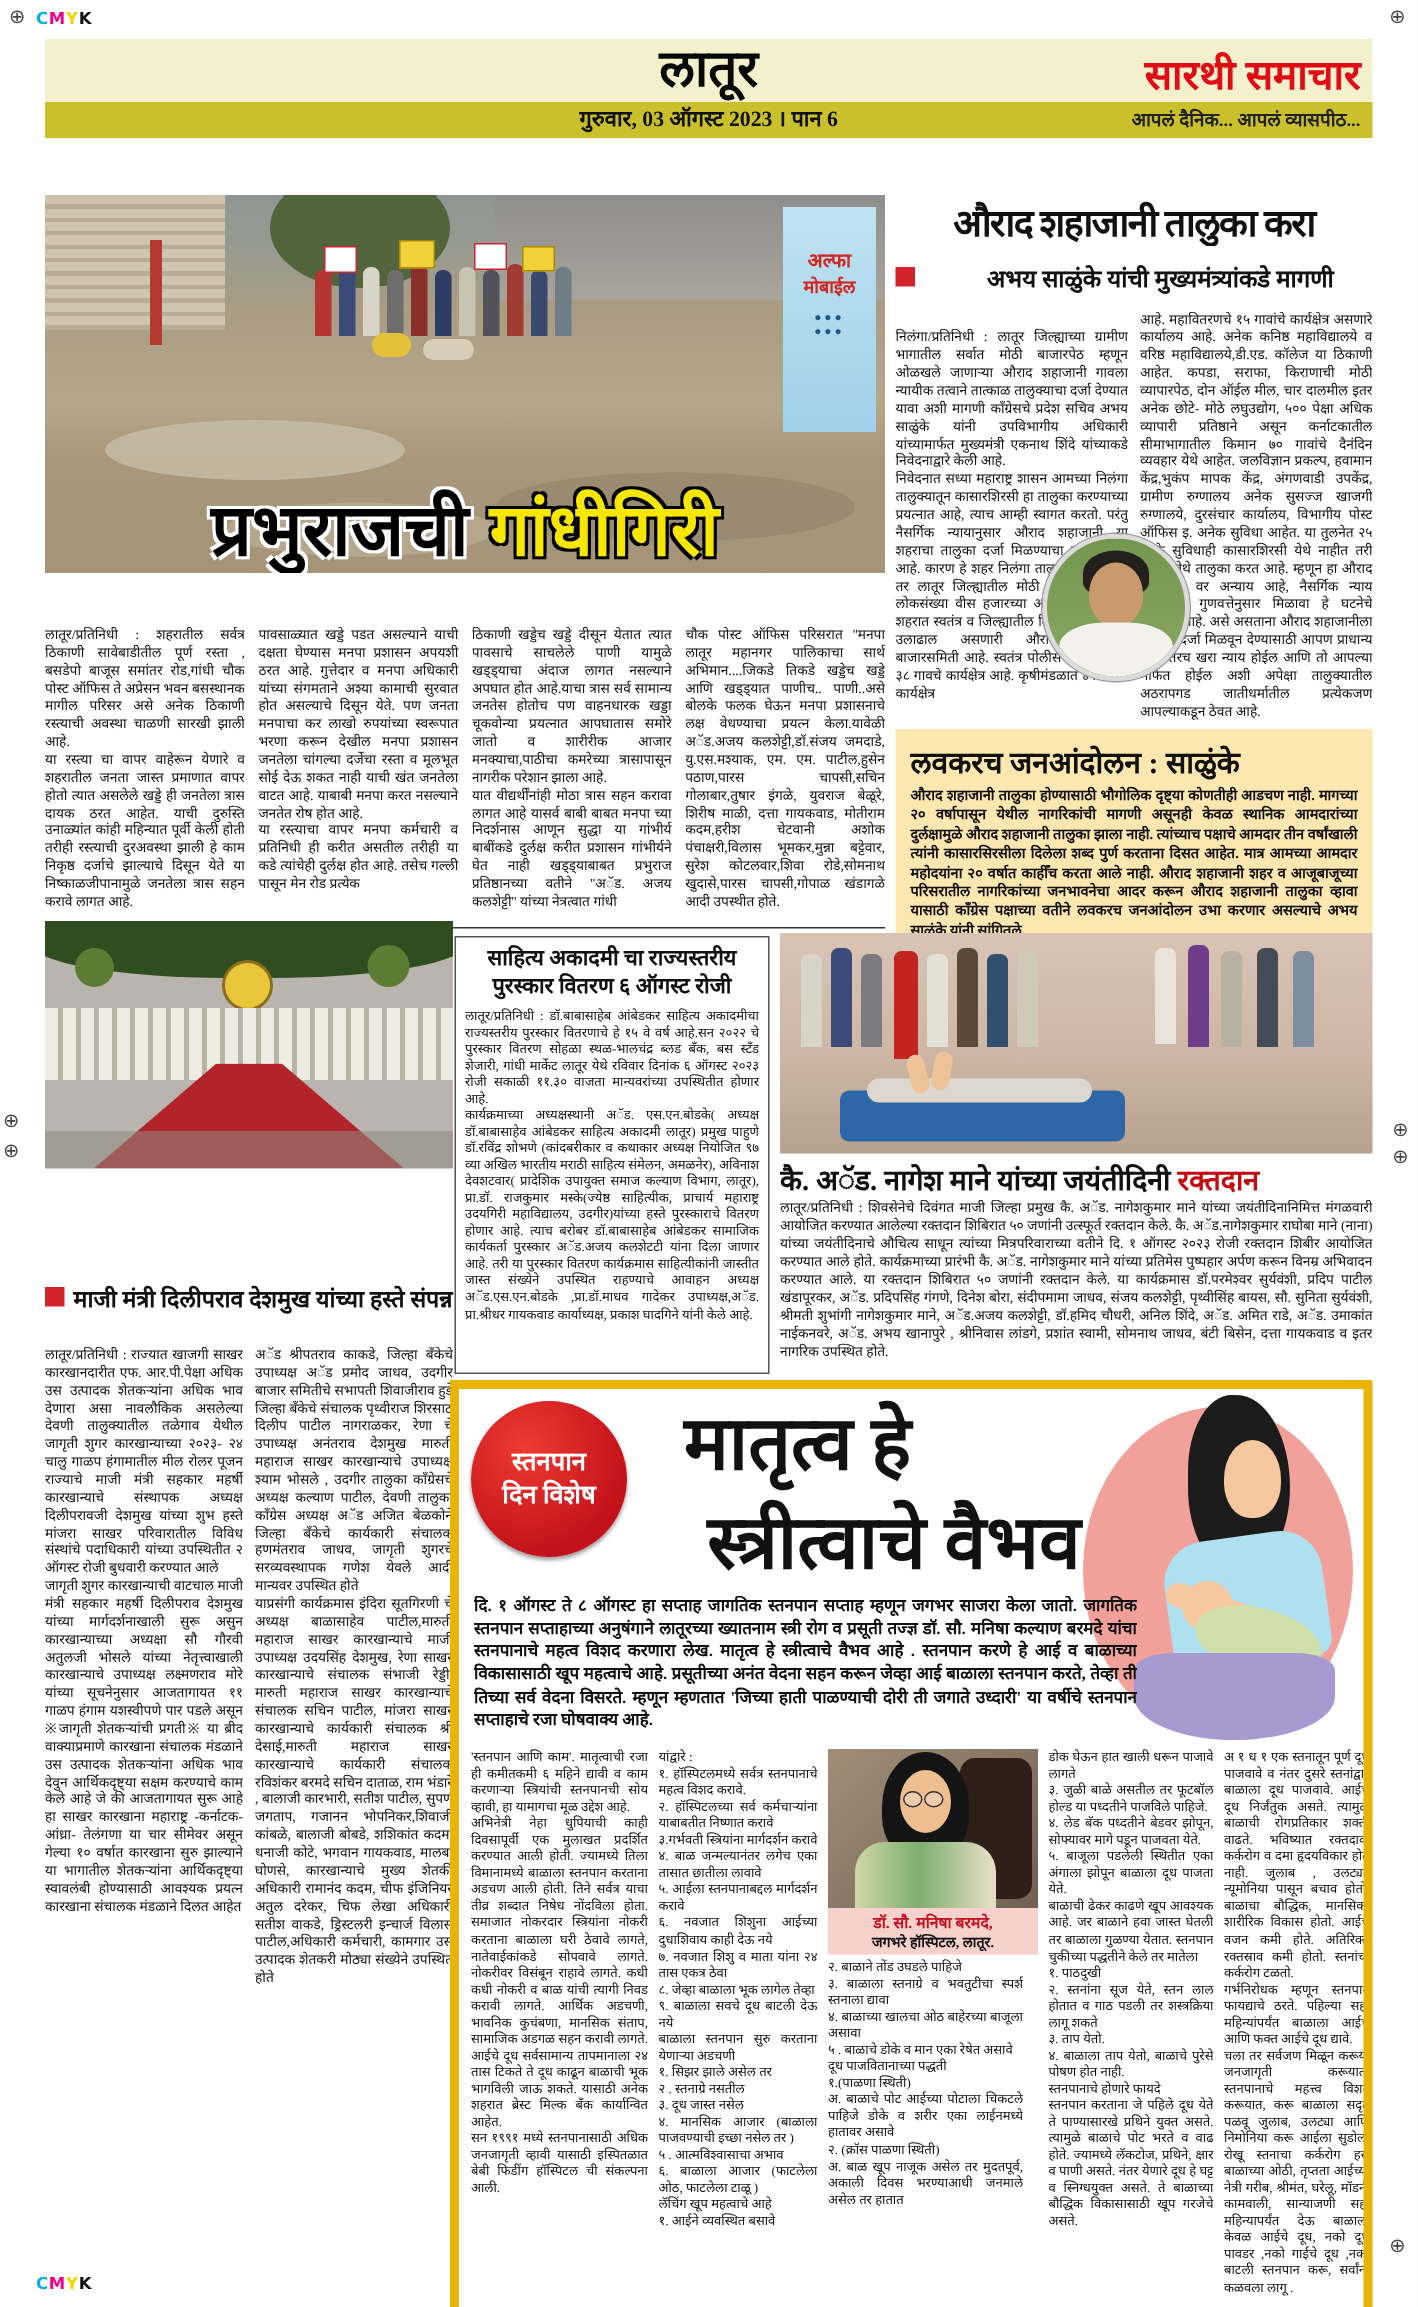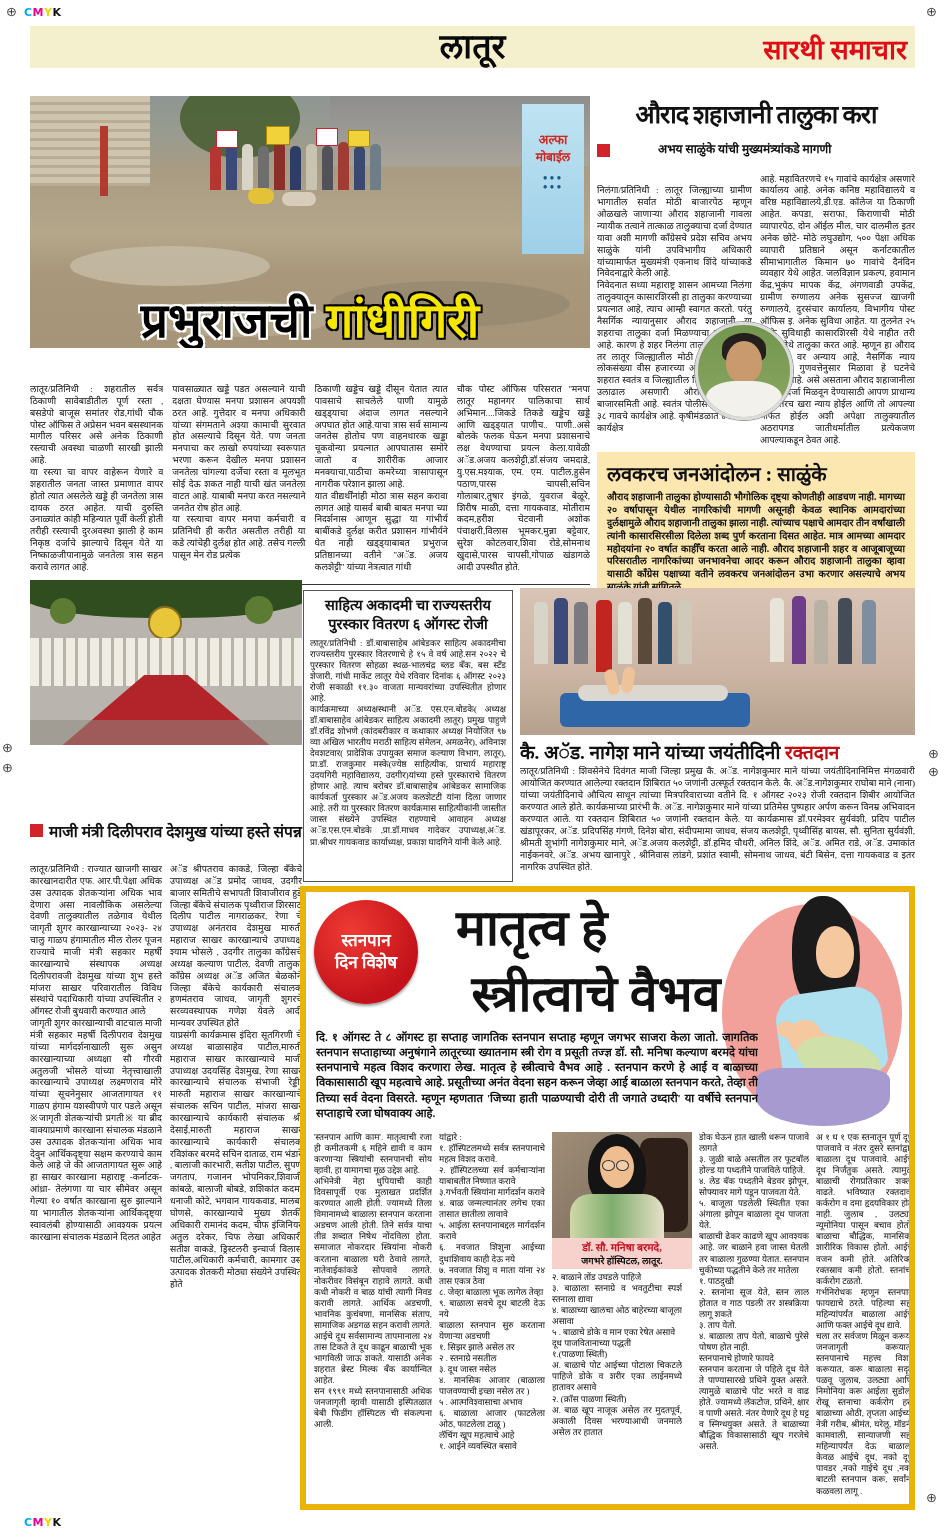--- a/index.html
+++ b/index.html
@@ -1,18 +1,18 @@
 <!DOCTYPE html>
 <html lang="mr"><head>
 <meta charset="utf-8">
 <style>
   html,body{margin:0;padding:0;background:#e9e9e9;}
   .page{position:relative;width:945px;height:1538px;background:#ffffff;
         font-family:"Liberation Serif","DejaVu Serif",serif;color:#111;overflow:hidden;}
-  .abs{position:absolute;}
+  .abs{position:absolute;margin-top:34px;}
   .reg{position:absolute;font:13px "DejaVu Sans",sans-serif;color:#444;}
   .cmyk{position:absolute;font:bold 11px "DejaVu Sans",sans-serif;letter-spacing:.5px;}
   .cmyk .c{color:#00aeef}.cmyk .m{color:#ec008c}.cmyk .y{color:#f4d300}.cmyk .k{color:#111}
 
   
   .mast{position:absolute;left:30px;top:26px;width:885px;height:42px;background:#f4f0cd;}
   .mast-city{width:100%;text-align:center;font-size:34px;font-weight:bold;line-height:42px;color:#090909;}
   .mast-paper{position:absolute;right:8px;top:4px;font-size:27px;font-weight:bold;color:#e00d15;}
   .strip{position:absolute;left:30px;top:68px;width:885px;height:24px;background:#c9c02c;}
   .strip-date{display:block;text-align:center;font-size:14.5px;font-weight:bold;line-height:24px;color:#111;}
@@ -48,21 +48,21 @@
      line-height:1.1;white-space:nowrap;}
   .hl-black{color:#000;text-shadow:-2px -2px 0 #fff,2px -2px 0 #fff,-2px 2px 0 #fff,2px 2px 0 #fff;}
   .hl-yellow{color:#f6e700;text-shadow:-2px -2px 0 #000,2px -2px 0 #000,-2px 2px 0 #000,2px 2px 0 #000;margin-left:14px;}
   .a1-sub{position:absolute;left:0;top:258px;width:560px;font-size:17.5px;}
   .a1-body{position:absolute;left:0;top:288px;width:560px;height:200px;gap:9px;border-bottom:1.5px solid #333;}
   .a1-body .coltxt{flex:1 1 0;}
 
   
   .a2{left:597px;top:96px;width:318px;height:492px;}
   .a2-head{font-size:25px;font-weight:bold;text-align:center;white-space:nowrap;letter-spacing:-1px;overflow:hidden;}
-  .a2-sub{position:absolute;left:0;top:44px;font-size:12px;gap:48px;}
+  .a2-sub{position:absolute;left:0;top:44px;font-size:16px;gap:48px;}
   .a2-body{position:absolute;left:0;top:76px;width:318px;height:276px;gap:8px;align-items:center;}
   .a2-body .coltxt{flex:1 1 0;}
   .pol{position:absolute;left:98px;top:150px;width:92px;height:92px;border-radius:50%;overflow:hidden;
      border:3px solid #dcdcdc;box-shadow:0 0 0 1px #999;background:linear-gradient(#74964f,#8aa863);}
   .pol-hair{position:absolute;left:24px;top:8px;width:44px;height:30px;border-radius:50% 50% 30% 30%;background:#23201d;}
   .pol-face{position:absolute;left:28px;top:16px;width:36px;height:42px;border-radius:50% 50% 45% 45%;background:#c99a6e;}
   .pol-shirt{position:absolute;left:8px;top:56px;width:76px;height:40px;border-radius:40% 40% 0 0;background:#f2f1ec;}
   .ybox{position:absolute;left:0;top:356px;width:318px;height:136px;background:#fbe7af;box-sizing:border-box;padding:8px 10px;}
   .ybox-h{font-size:20px;font-weight:bold;}
   .ybox-b{margin-top:4px;font-size:9.7px;font-weight:600;line-height:1.33;text-align:justify;}
@@ -145,20 +145,24 @@
   <span class="reg" style="left:2px;top:740px;">⊕</span>
   <span class="reg" style="left:2px;top:760px;">⊕</span>
   <span class="reg" style="right:6px;top:746px;">⊕</span>
   <span class="reg" style="right:6px;top:764px;">⊕</span>
   <span class="reg" style="right:8px;top:1490px;">⊕</span>
   <span class="cmyk" style="left:24px;top:1516px;"><span class="c">C</span><span class="m">M</span><span class="y">Y</span><span class="k">K</span></span>
 
   <div class="mast">
     <div class="mast-city">लातूर</div>
     <div class="mast-paper">सारथी समाचार</div>
+  </div>
+  <div class="strip">
+    <span class="strip-date">गुरुवार, 03 ऑगस्ट 2023 । पान 6</span>
+    <span class="strip-tag">आपलं दैनिक... आपलं व्यासपीठ...</span>
   </div>
 
   <div class="abs a1">
     <div class="a1-photo">
       <div class="shop"></div>
       <div class="shoppole"></div>
       <div class="tree"></div>
       <div class="bldg"></div>
 
       <div class="pp" style="left:180px;top:50px;width:11px;height:44px;background:#b53531;"></div>

